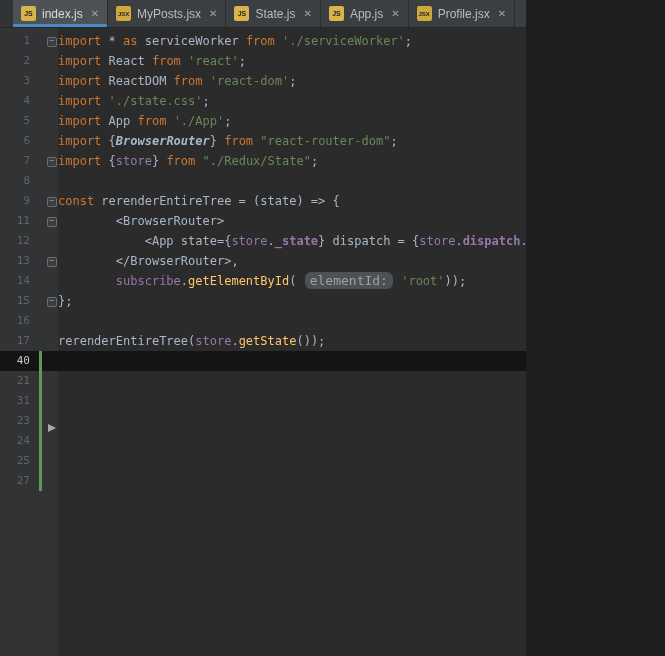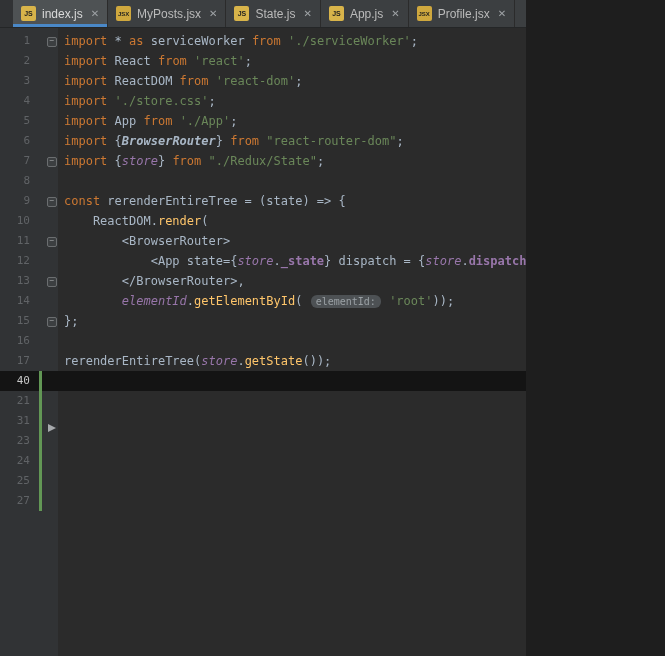--- a/index.html
+++ b/index.html
@@ -47,31 +47,31 @@
   }
   .row.caret .lnum{color:#c8c8c8;}
   .vcs{margin-left:9px;width:3px;height:20px;flex:none;}
   .vcs.on{background:#629755;}
   .foldcol{margin-left:4px;width:12px;flex:none;text-align:center;}
   .foldbox{
     display:inline-block;width:8px;height:8px;border:1px solid #6b6e70;
     border-radius:2px;background:#3c3f41;color:#9a9d9f;
     font-size:8px;line-height:6px;text-align:center;vertical-align:middle;
   }
-  .code{white-space:pre;color:#a9b7c6;padding-left:6px;}
+  .code{white-space:pre;color:#a9b7c6;}
   .tk-kw{color:#cc7832;}
   .tk-str{color:#6a8759;}
   .tk-pl{color:#a9b7c6;}
   .tk-fn{color:#ffc66b;}
   .tk-fld{color:#9876aa;font-weight:bold;}
-  .tk-glob{color:#9876aa;font-style:italic;}
+  .tk-glob{color:#9876aa;}
   .tk-itpl{color:#a9b7c6;font-style:italic;font-weight:bold;}
   .tk-hint{
     background:#4d5154;color:#9aa0a4;border-radius:6px;
-    padding:1px 5px;font-size:10px;margin:0 1px;
+    padding:1px 5px;font-size:13px;margin:0 1px;
   }
   
   .mcursor{
     position:absolute;left:48px;top:424px;width:0;height:0;
     border-top:4px solid transparent;border-bottom:4px solid transparent;
     border-left:8px solid #a6a9ac;pointer-events:none;
   }
 </style>
 </head>
 <body>
@@ -130,21 +130,21 @@
             <span class="foldcol"></span>
           </span>
           <span class="code"><span class="tk-kw">import</span><span class="tk-pl"> ReactDOM </span><span class="tk-kw">from</span><span class="tk-pl"> </span><span class="tk-str">'react-dom'</span><span class="tk-pl">;</span></span>
         </div>
         <div class="row">
           <span class="gut">
             <span class="lnum">4</span>
             <span class="vcs"></span>
             <span class="foldcol"></span>
           </span>
-          <span class="code"><span class="tk-kw">import</span><span class="tk-pl"> </span><span class="tk-str">'./store.css'</span><span class="tk-pl">;</span></span>
+          <span class="code"><span class="tk-kw">import</span><span class="tk-pl"> </span><span class="tk-str">'./state.css'</span><span class="tk-pl">;</span></span>
         </div>
         <div class="row">
           <span class="gut">
             <span class="lnum">5</span>
             <span class="vcs"></span>
             <span class="foldcol"></span>
           </span>
           <span class="code"><span class="tk-kw">import</span><span class="tk-pl"> App </span><span class="tk-kw">from</span><span class="tk-pl"> </span><span class="tk-str">'./App'</span><span class="tk-pl">;</span></span>
         </div>
         <div class="row">
@@ -174,28 +174,20 @@
         <div class="row">
           <span class="gut">
             <span class="lnum">9</span>
             <span class="vcs"></span>
             <span class="foldcol"><span class="foldbox">−</span></span>
           </span>
           <span class="code"><span class="tk-kw">const</span><span class="tk-pl"> rerenderEntireTree = (state) =&gt; {</span></span>
         </div>
         <div class="row">
           <span class="gut">
-            <span class="lnum">10</span>
-            <span class="vcs"></span>
-            <span class="foldcol"></span>
-          </span>
-          <span class="code"><span class="tk-pl">    ReactDOM.</span><span class="tk-fn">render</span><span class="tk-pl">(</span></span>
-        </div>
-        <div class="row">
-          <span class="gut">
             <span class="lnum">11</span>
             <span class="vcs"></span>
             <span class="foldcol"><span class="foldbox">−</span></span>
           </span>
           <span class="code"><span class="tk-pl">        &lt;BrowserRouter&gt;</span></span>
         </div>
         <div class="row">
           <span class="gut">
             <span class="lnum">12</span>
             <span class="vcs"></span>
@@ -210,21 +202,21 @@
             <span class="foldcol"><span class="foldbox">−</span></span>
           </span>
           <span class="code"><span class="tk-pl">        &lt;/BrowserRouter&gt;,</span></span>
         </div>
         <div class="row">
           <span class="gut">
             <span class="lnum">14</span>
             <span class="vcs"></span>
             <span class="foldcol"></span>
           </span>
-          <span class="code"><span class="tk-pl">        </span><span class="tk-glob">elementId</span><span class="tk-pl">.</span><span class="tk-fn">getElementById</span><span class="tk-pl">( </span><span class="tk-hint">elementId:</span><span class="tk-pl"> </span><span class="tk-str">'root'</span><span class="tk-pl">));</span></span>
+          <span class="code"><span class="tk-pl">        </span><span class="tk-glob">subscribe</span><span class="tk-pl">.</span><span class="tk-fn">getElementById</span><span class="tk-pl">( </span><span class="tk-hint">elementId:</span><span class="tk-pl"> </span><span class="tk-str">'root'</span><span class="tk-pl">));</span></span>
         </div>
         <div class="row">
           <span class="gut">
             <span class="lnum">15</span>
             <span class="vcs"></span>
             <span class="foldcol"><span class="foldbox">−</span></span>
           </span>
           <span class="code"><span class="tk-pl">};</span></span>
         </div>
         <div class="row">

